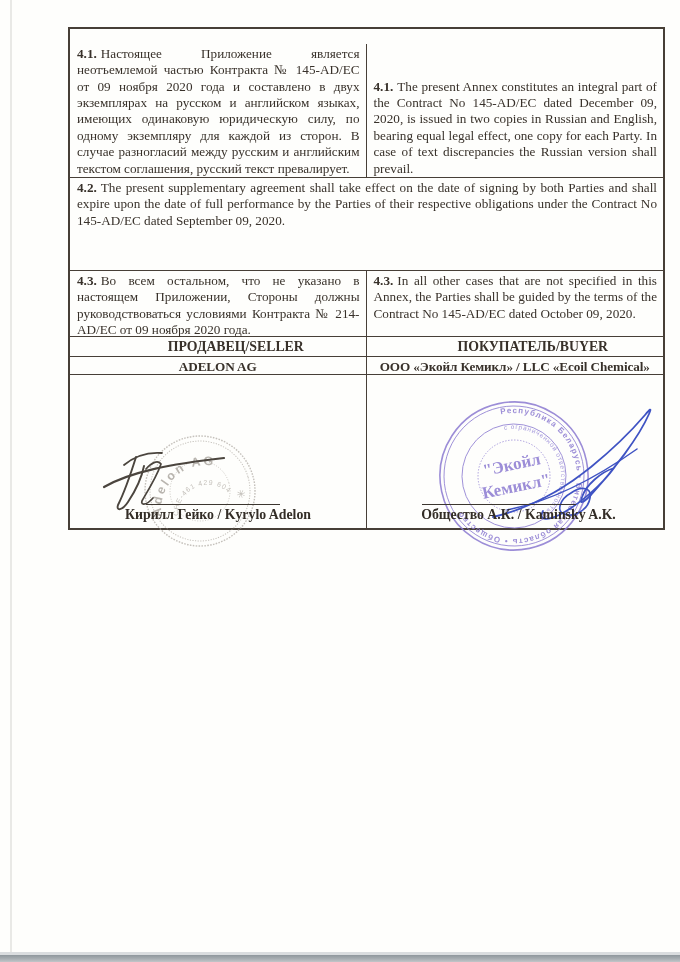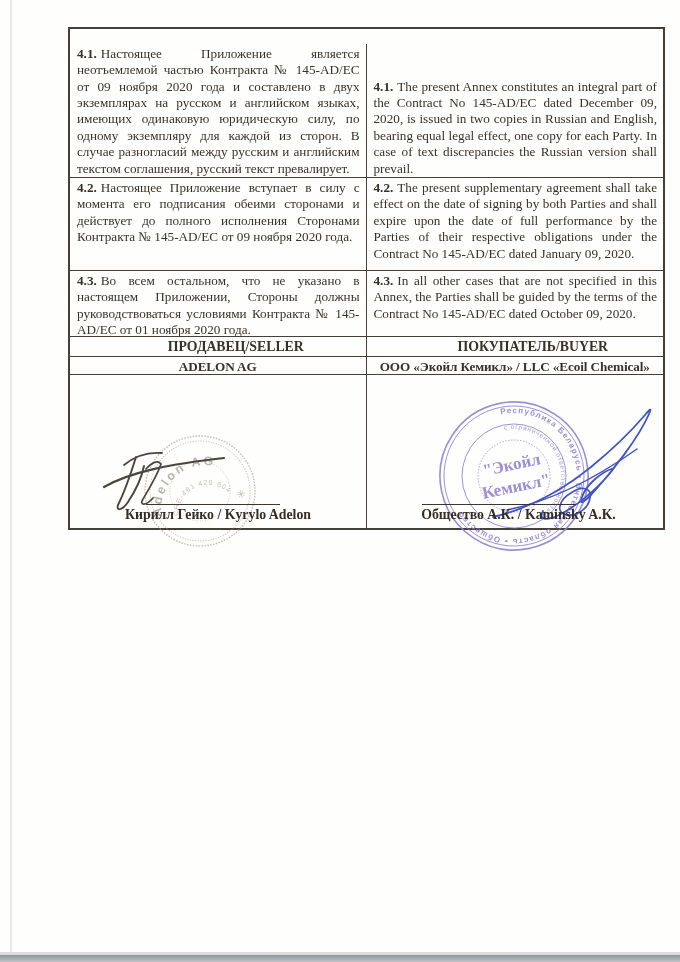--- a/index.html
+++ b/index.html
@@ -76,31 +76,28 @@
     <div class="t-row r-41">
       <div class="cell cell-l">
         <span class="num">4.1.</span><span>Настоящее Приложение является неотъемлемой частью Контракта № 145-AD/ЕС от 09 ноября 2020 года и составлено в двух экземплярах на русском и английском языках, имеющих одинаковую юридическую силу, по одному экземпляру для каждой из сторон. В случае разногласий между русским и английским текстом соглашения, русский текст превалирует.</span>
       </div>
       <div class="cell">
         <span class="num">4.1.</span><span>The present Annex constitutes an integral part of the Contract No 145-AD/EC dated December 09, 2020, is issued in two copies in Russian and English, bearing equal legal effect, one copy for each Party. In case of text discrepancies the Russian version shall prevail.</span>
       </div>
     </div>
 
     <div class="t-row r-42">
-      <div class="cell cell-l">
-        <span class="num">4.2.</span><span>Настоящее Приложение вступает в силу с момента его подписания обеими сторонами и действует до полного исполнения Сторонами Контракта № 145-AD/ЕС от 09 ноября 2020 года.</span>
-      </div>
       <div class="cell">
-        <span class="num">4.2.</span><span>The present supplementary agreement shall take effect on the date of signing by both Parties and shall expire upon the date of full performance by the Parties of their respective obligations under the Contract No 145-AD/EC dated January 09, 2020.</span>
+        <span class="num">4.2.</span><span>The present supplementary agreement shall take effect on the date of signing by both Parties and shall expire upon the date of full performance by the Parties of their respective obligations under the Contract No 145-AD/EC dated September 09, 2020.</span>
       </div>
     </div>
 
     <div class="t-row r-43">
       <div class="cell cell-l">
-        <span class="num">4.3.</span><span>Во всем остальном, что не указано в настоящем Приложении, Стороны должны руководствоваться условиями Контракта № 145-AD/ЕС от 01 ноября 2020 года.</span>
+        <span class="num">4.3.</span><span>Во всем остальном, что не указано в настоящем Приложении, Стороны должны руководствоваться условиями Контракта № 214-AD/ЕС от 09 ноября 2020 года.</span>
       </div>
       <div class="cell">
         <span class="num">4.3.</span><span>In all other cases that are not specified in this Annex, the Parties shall be guided by the terms of the Contract No 145-AD/EC dated October 09, 2020.</span>
       </div>
     </div>
 
     <div class="t-row r-head">
       <div class="cell cell-l hcell">ПРОДАВЕЦ/SELLER</div>
       <div class="cell hcell">ПОКУПАТЕЛЬ/BUYER</div>
     </div>

